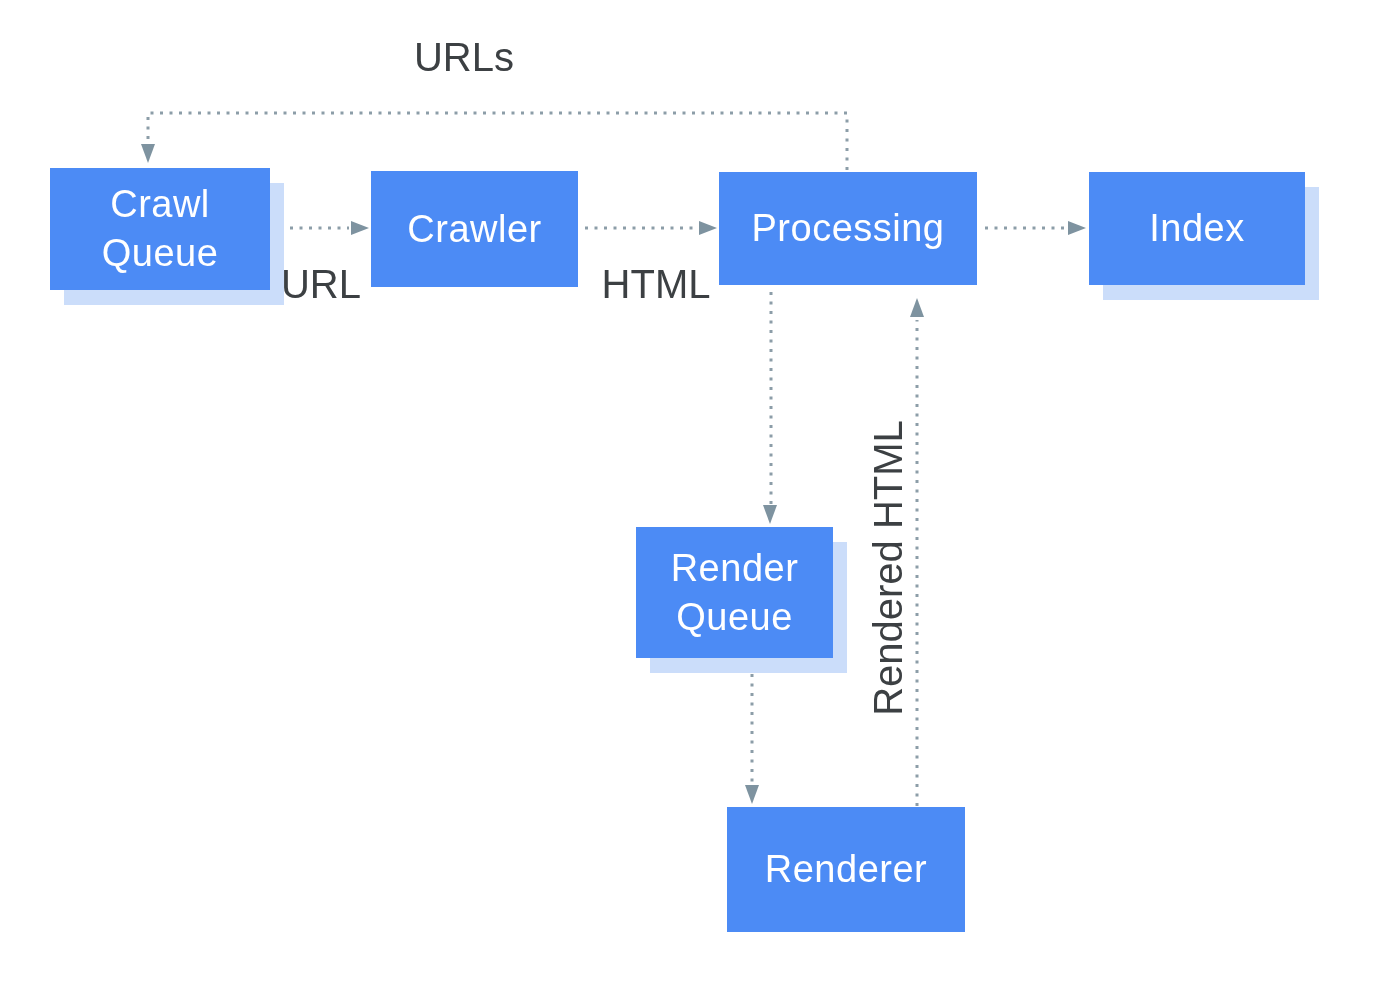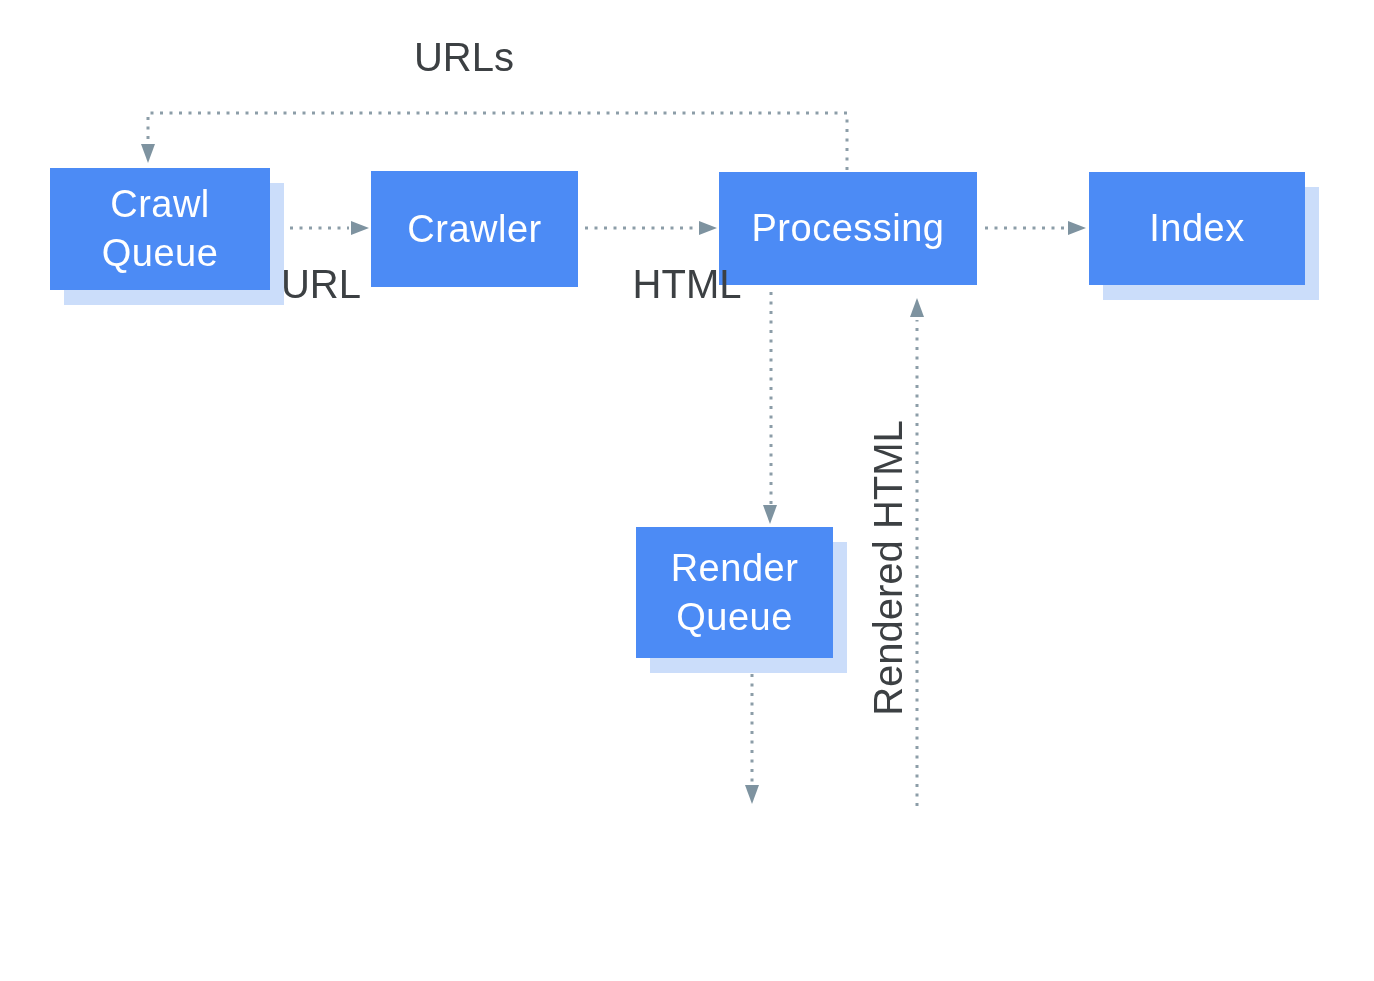--- a/index.html
+++ b/index.html
@@ -49,21 +49,21 @@
 
   .edge-label {
     position: absolute;
     color: #3C4043;
     font-size: 40px;
     white-space: nowrap;
     transform: translate(-50%, -50%);
   }
   .label-urls          { left: 438px; top: 57px; margin-left: 26px;  }
   .label-url           { left: 321px; top: 284px; }
-  .label-html          { left: 656px; top: 284px; margin-left: 31px; }
+  .label-html          { left: 656px; top: 284px; }
   .label-rendered-html { left: 888px; top: 568px; transform: translate(-50%, -50%) rotate(-90deg); }
 </style>
 </head>
 <body>
 
 <div class="canvas">
 
   <svg class="edges-layer" viewBox="0 0 1374 981" xmlns="http://www.w3.org/2000/svg" aria-hidden="true">
     <g stroke="#8C9DA8" stroke-width="3" fill="none" stroke-dasharray="3 6.5">
       <path d="M847 170 L847 113 L148 113 L148 142"></path>
@@ -98,20 +98,23 @@
   </div>
 
   <div class="node node-render-queue shadowed">
     <span>Render Queue</span>
   </div>
 
   <div class="node node-index shadowed">
     <span>Index</span>
   </div>
 
+  <div class="node node-renderer">
+    <span>Renderer</span>
+  </div>
 
   <div class="edge-label label-urls">URLs</div>
 
   <div class="edge-label label-url">URL</div>
 
   <div class="edge-label label-html">HTML</div>
 
   <div class="edge-label label-rendered-html">Rendered HTML</div>
 
 </div>

